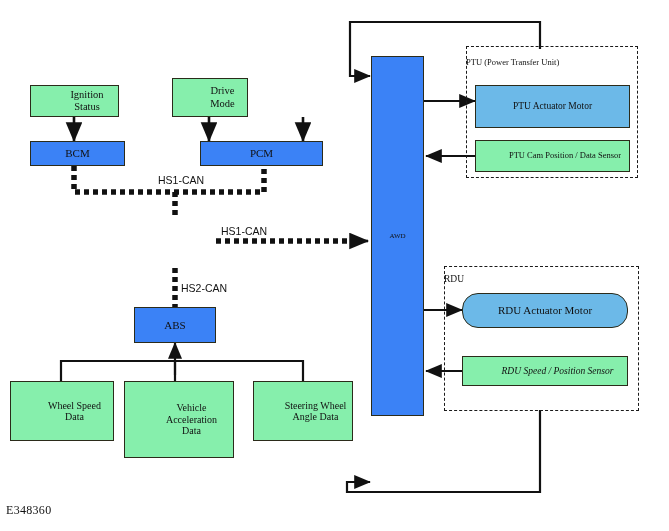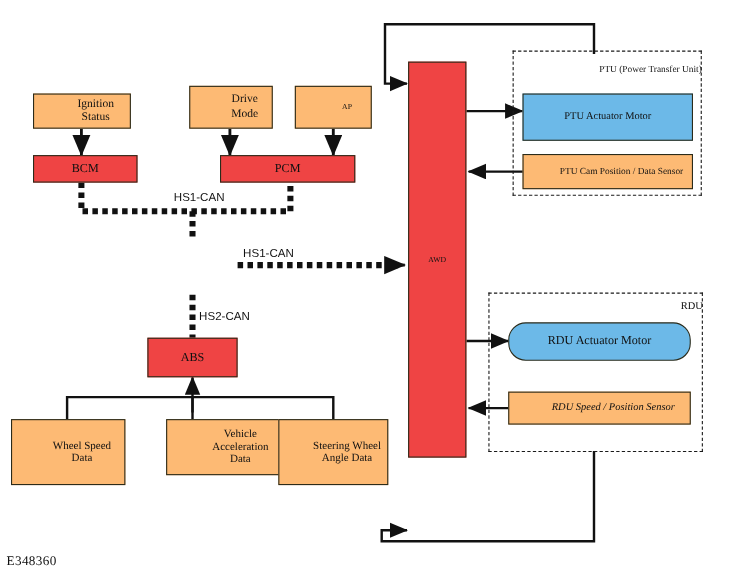--- a/index.html
+++ b/index.html
@@ -22,39 +22,39 @@
     box-sizing: border-box;
     border: 1.5px solid #2b2b1a;
     display: flex;
     align-items: center;
     justify-content: center;
     text-align: center;
     line-height: 1.15;
     color: #111111;
     font-family: "Liberation Serif", serif;
   }
-  .green  { background: #fdba74; padding-left: 25px; }
-  .yellow { background: #ef4444; }
+  .green  { background: #86efac; padding-left: 25px; }
+  .yellow { background: #3b82f6; }
   .blue   { background: #6cb9e8; }
 
   .node-label {
     display: block;
     padding: 0 3px;
     white-space: pre-line;
   }
 
   .group-box {
     position: absolute;
     box-sizing: border-box;
     border: 1.6px dashed #1a1a1a;
     background: transparent;
   }
   .group-title {
     position: absolute;
-    text-align: right;
+    text-align: left;
     color: #111111;
     font-family: "Liberation Serif", serif;
     white-space: nowrap;
   }
 
   .can-label {
     position: absolute;
     font-family: "Liberation Sans", sans-serif;
     font-size: 10.5px;
     color: #111111;
@@ -141,23 +141,20 @@
   </svg>
 
   <div class="node green" style="left:30px; top:85px; width:89px; height:32px; font-size:10.5px;">
     <span class="node-label">Ignition Status</span>
   </div>
 
   <div class="node green" style="left:172px; top:78px; width:76px; height:39px; font-size:10.5px;">
     <span class="node-label">Drive Mode</span>
   </div>
 
-  <div class="node green" style="left:268px; top:78px; width:70px; height:39px; font-size:7px;">
-    <span class="node-label">AP</span>
-  </div>
 
   <div class="node yellow" style="left:30px; top:141px; width:95px; height:25px; font-size:11px;">
     <span class="node-label">BCM</span>
   </div>
 
   <div class="node yellow" style="left:200px; top:141px; width:123px; height:25px; font-size:11px;">
     <span class="node-label">PCM</span>
   </div>
 
 
@@ -166,21 +163,21 @@
   </div>
 
   <div class="node yellow" style="left:371px; top:56px; width:53px; height:360px; font-size:7px;">
     <span class="node-label">AWD</span>
   </div>
 
   <div class="node green" style="left:10px; top:381px; width:104px; height:60px; font-size:10px;">
     <span class="node-label">Wheel Speed Data</span>
   </div>
 
-  <div class="node green" style="left:124px; top:381px; width:110px; height:51px; font-size:10px;margin-left:27px;">
+  <div class="node green" style="left:124px; top:381px; width:110px; height:77px; font-size:10px;">
     <span class="node-label">Vehicle Acceleration
 Data</span>
   </div>
 
   <div class="node green" style="left:253px; top:381px; width:100px; height:60px; font-size:10px;">
     <span class="node-label">Steering Wheel
 Angle Data</span>
   </div>
 
   <div class="group-box" style="left:466px; top:46px; width:172px; height:132px;"></div>

